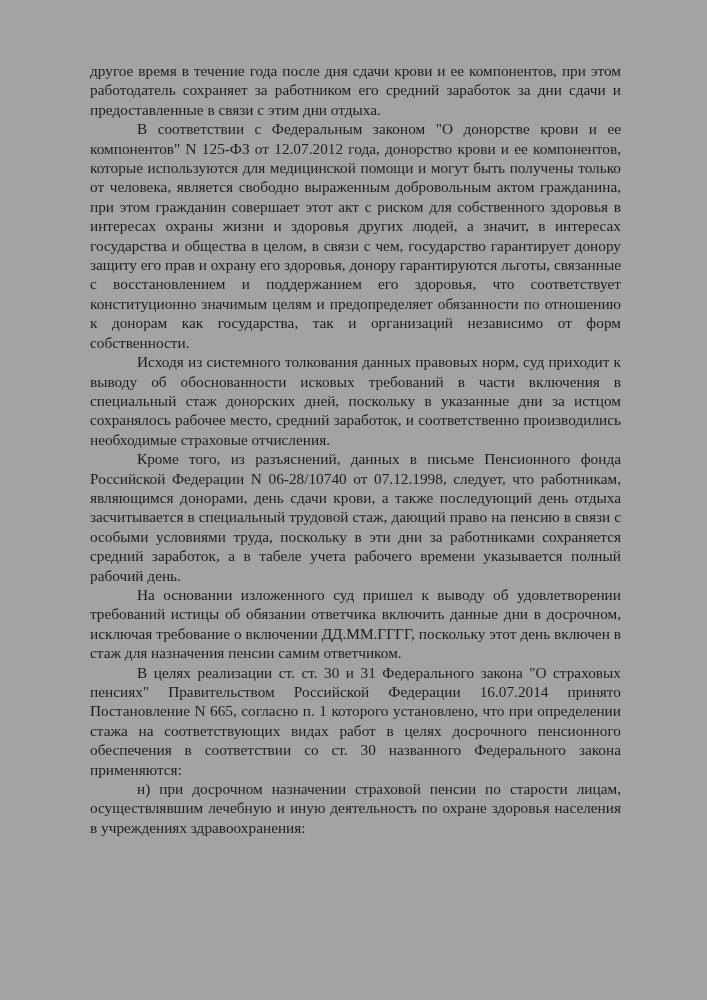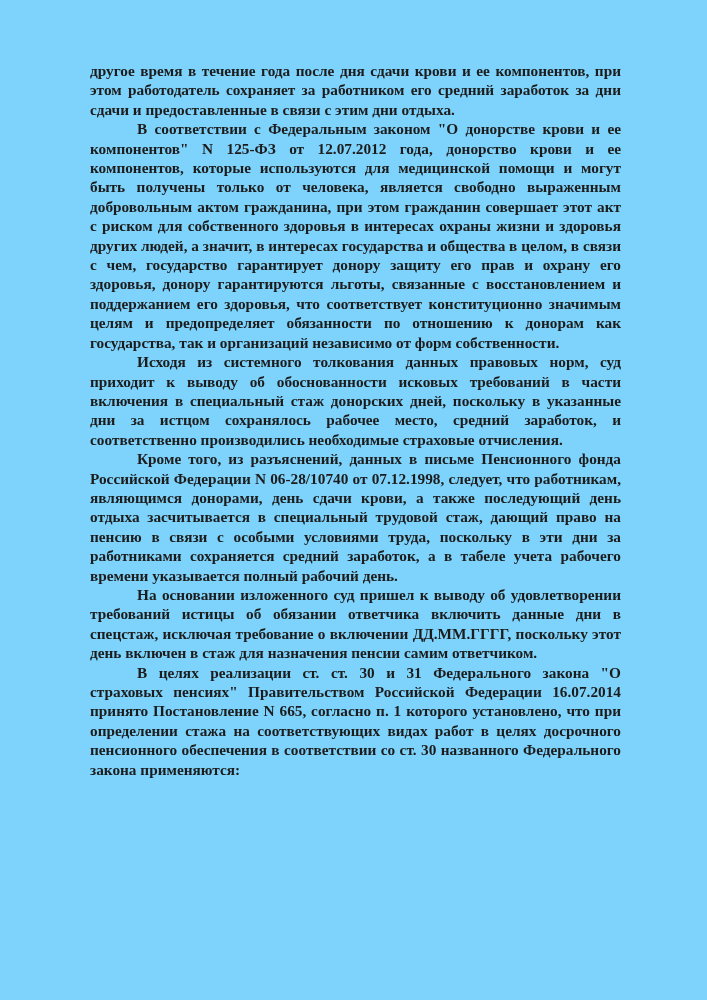--- a/index.html
+++ b/index.html
@@ -13,22 +13,21 @@
     position: relative;
     overflow: hidden;
     font-family: "Liberation Serif", "DejaVu Serif", serif;
   }
   .page {
     position: absolute;
     left: 0;
     top: 0;
     width: 707px;
     height: 1000px;
-    background: #7dd3fc;
-    font-weight: bold;
+    background: #a3a3a3;
   }
   .text-block {
     position: absolute;
     left: 90px;
     top: 61px;
     width: 531px;
     color: #1c1c1c;
     font-size: 15.3px;
     line-height: 19.4px;
     text-align: justify;
@@ -44,16 +43,17 @@
 </style>
 </head>
 <body>
 
 <div class="page">
   <div class="text-block">
     <p class="para no-indent">другое время в течение года после дня сдачи крови и ее компонентов, при этом работодатель сохраняет за работником его средний заработок за дни сдачи и предоставленные в связи с этим дни отдыха.</p>
     <p class="para">В соответствии с Федеральным законом "О донорстве крови и ее компонентов" N 125-ФЗ от 12.07.2012 года, донорство крови и ее компонентов, которые используются для медицинской помощи и могут быть получены только от человека, является свободно выраженным добровольным актом гражданина, при этом гражданин совершает этот акт с риском для собственного здоровья в интересах охраны жизни и здоровья других людей, а значит, в интересах государства и общества в целом, в связи с чем, государство гарантирует донору защиту его прав и охрану его здоровья, донору гарантируются льготы, связанные с восстановлением и поддержанием его здоровья, что соответствует конституционно значимым целям и предопределяет обязанности по отношению к донорам как государства, так и организаций независимо от форм собственности.</p>
     <p class="para">Исходя из системного толкования данных правовых норм, суд приходит к выводу об обоснованности исковых требований в части включения в специальный стаж донорских дней, поскольку в указанные дни за истцом сохранялось рабочее место, средний заработок, и соответственно производились необходимые страховые отчисления.</p>
     <p class="para">Кроме того, из разъяснений, данных в письме Пенсионного фонда Российской Федерации N 06-28/10740 от 07.12.1998, следует, что работникам, являющимся донорами, день сдачи крови, а также последующий день отдыха засчитывается в специальный трудовой стаж, дающий право на пенсию в связи с особыми условиями труда, поскольку в эти дни за работниками сохраняется средний заработок, а в табеле учета рабочего времени указывается полный рабочий день.</p>
-    <p class="para">На основании изложенного суд пришел к выводу об удовлетворении требований истицы об обязании ответчика включить данные дни в спецстаж, исключая требование о включении ДД.ММ.ГГГГ, поскольку этот день включен в стаж для назначения пенсии самим ответчиком.</p>
+    <p class="para">На основании изложенного суд пришел к выводу об удовлетворении требований истицы об обязании ответчика включить данные дни в досрочном, исключая требование о включении ДД.ММ.ГГГГ, поскольку этот день включен в стаж для назначения пенсии самим ответчиком.</p>
     <p class="para">В целях реализации ст. ст. 30 и 31 Федерального закона "О страховых пенсиях" Правительством Российской Федерации 16.07.2014 принято Постановление N 665, согласно п. 1 которого установлено, что при определении стажа на соответствующих видах работ в целях досрочного пенсионного обеспечения в соответствии со ст. 30 названного Федерального закона применяются:</p>
+    <p class="para">н) при досрочном назначении страховой пенсии по старости лицам, осуществлявшим лечебную и иную деятельность по охране здоровья населения в учреждениях здравоохранения:</p>
   </div>
 </div>
 
 </body></html>

